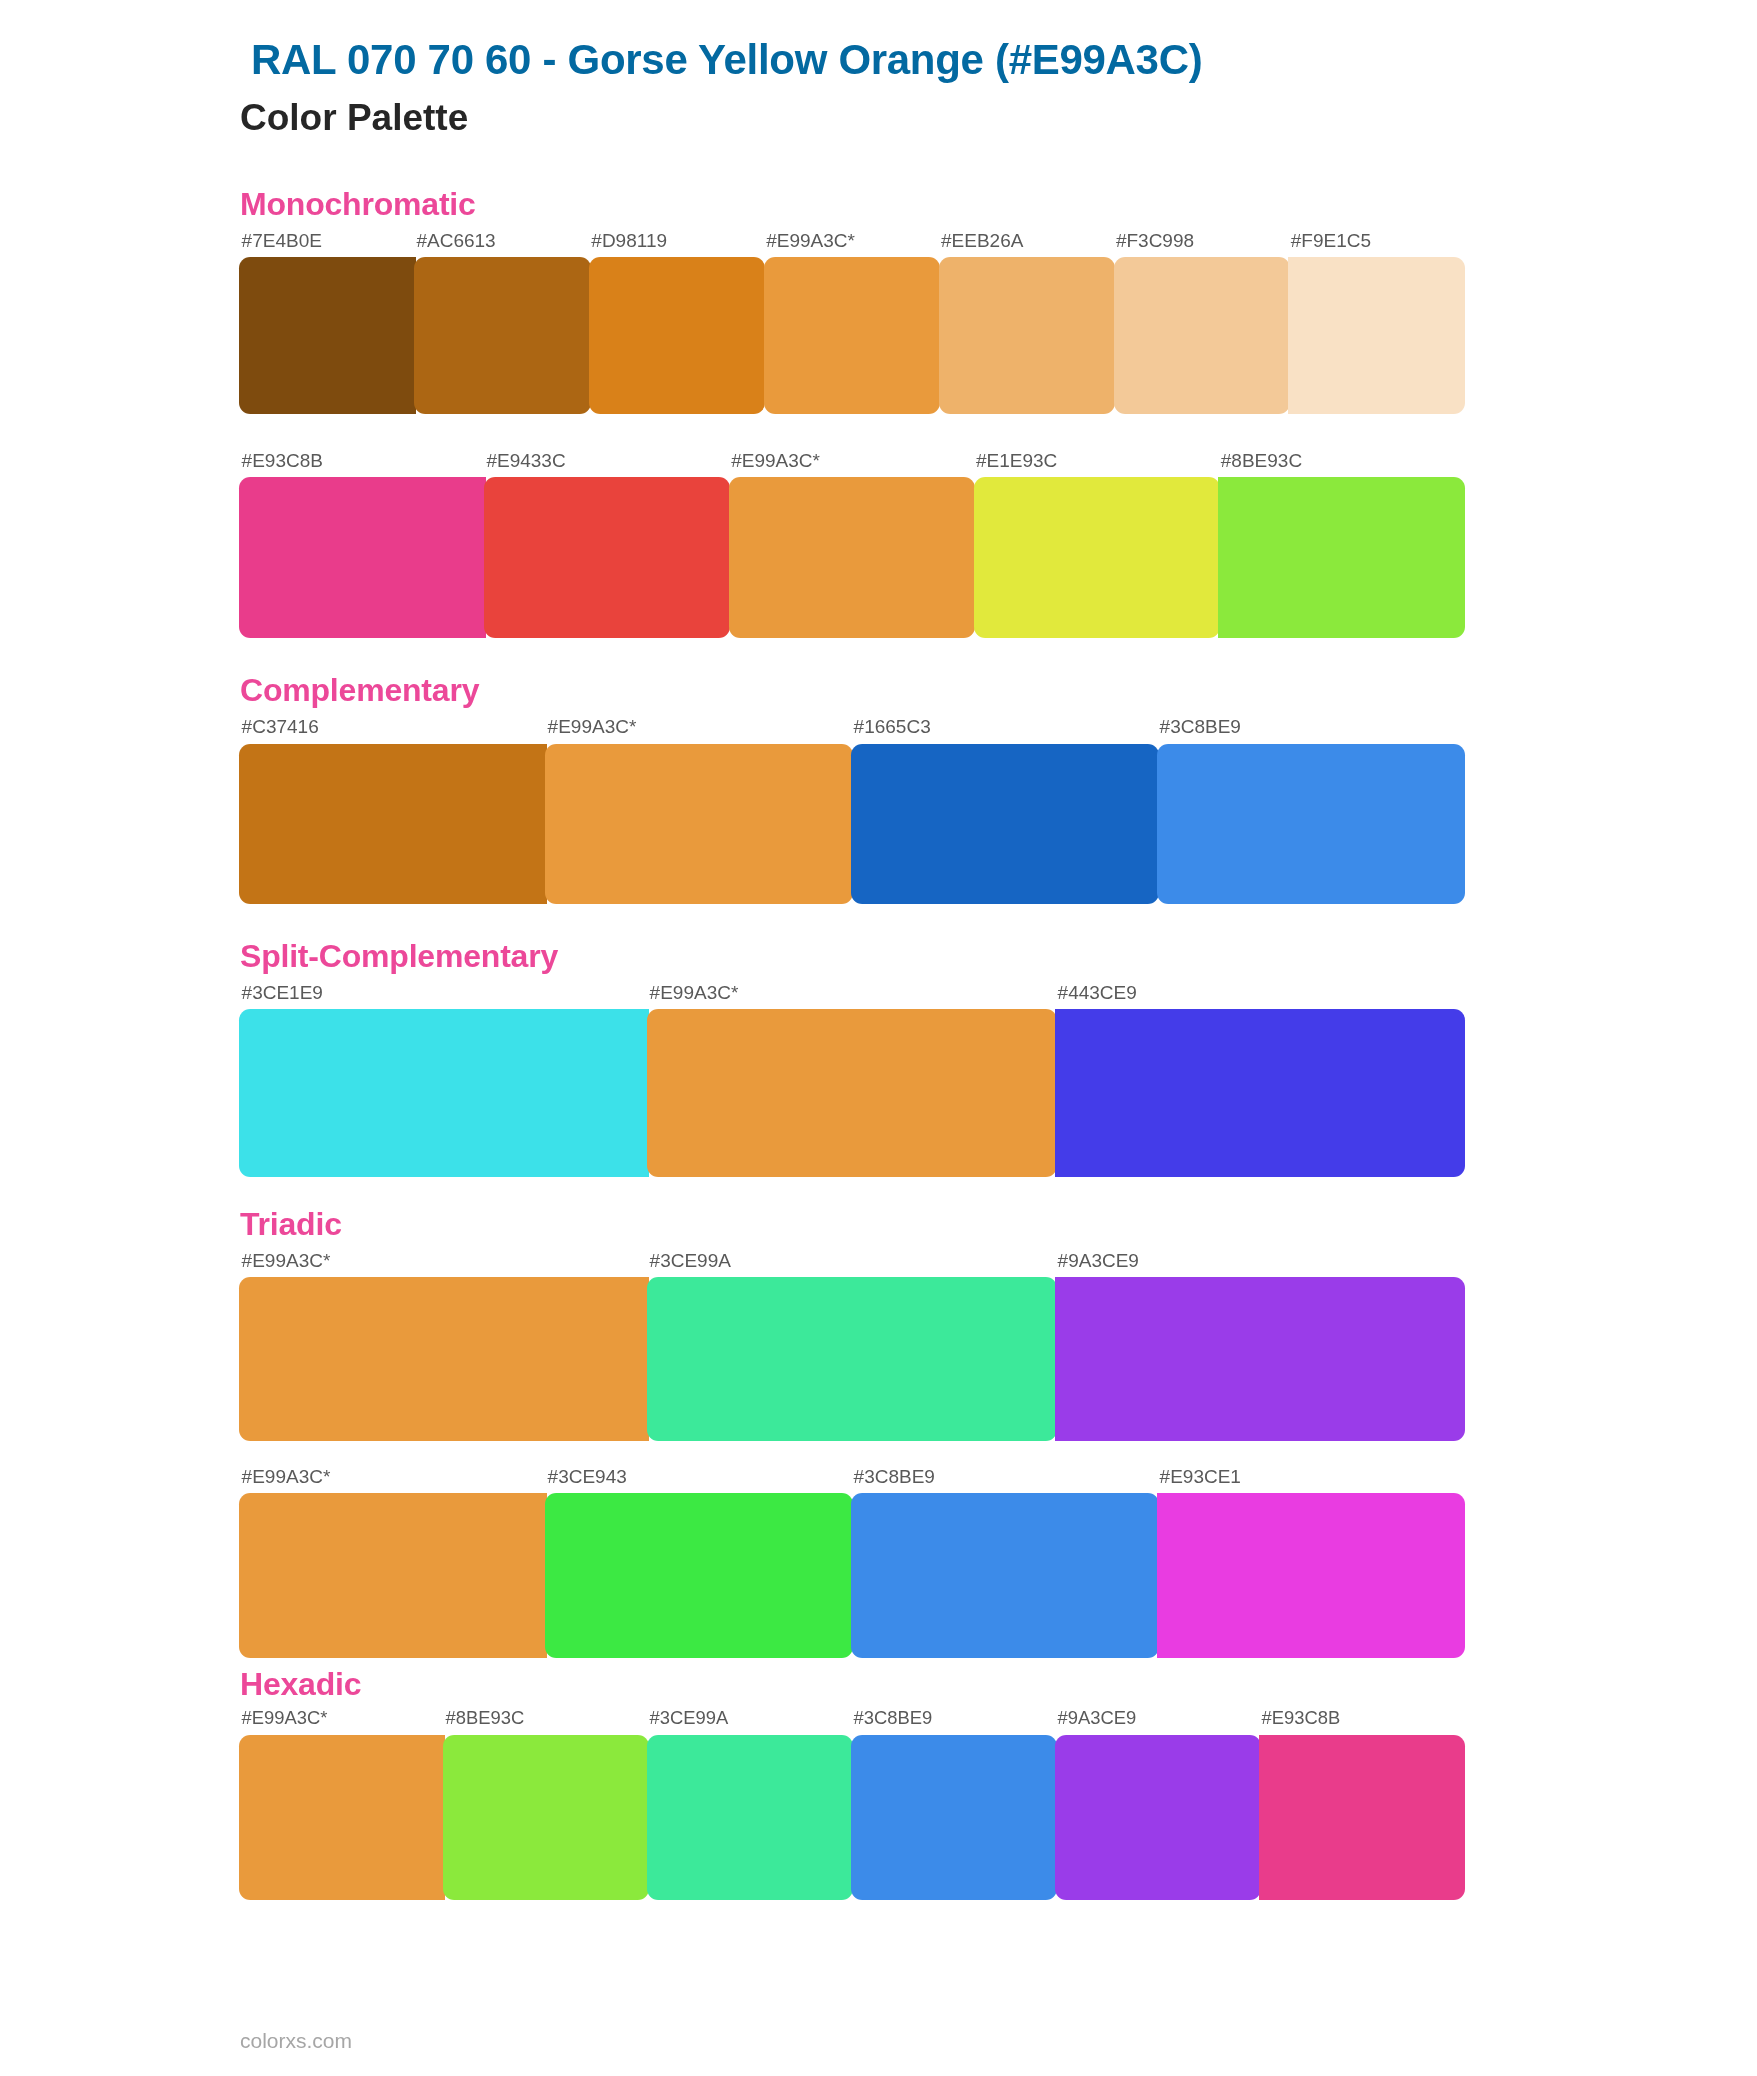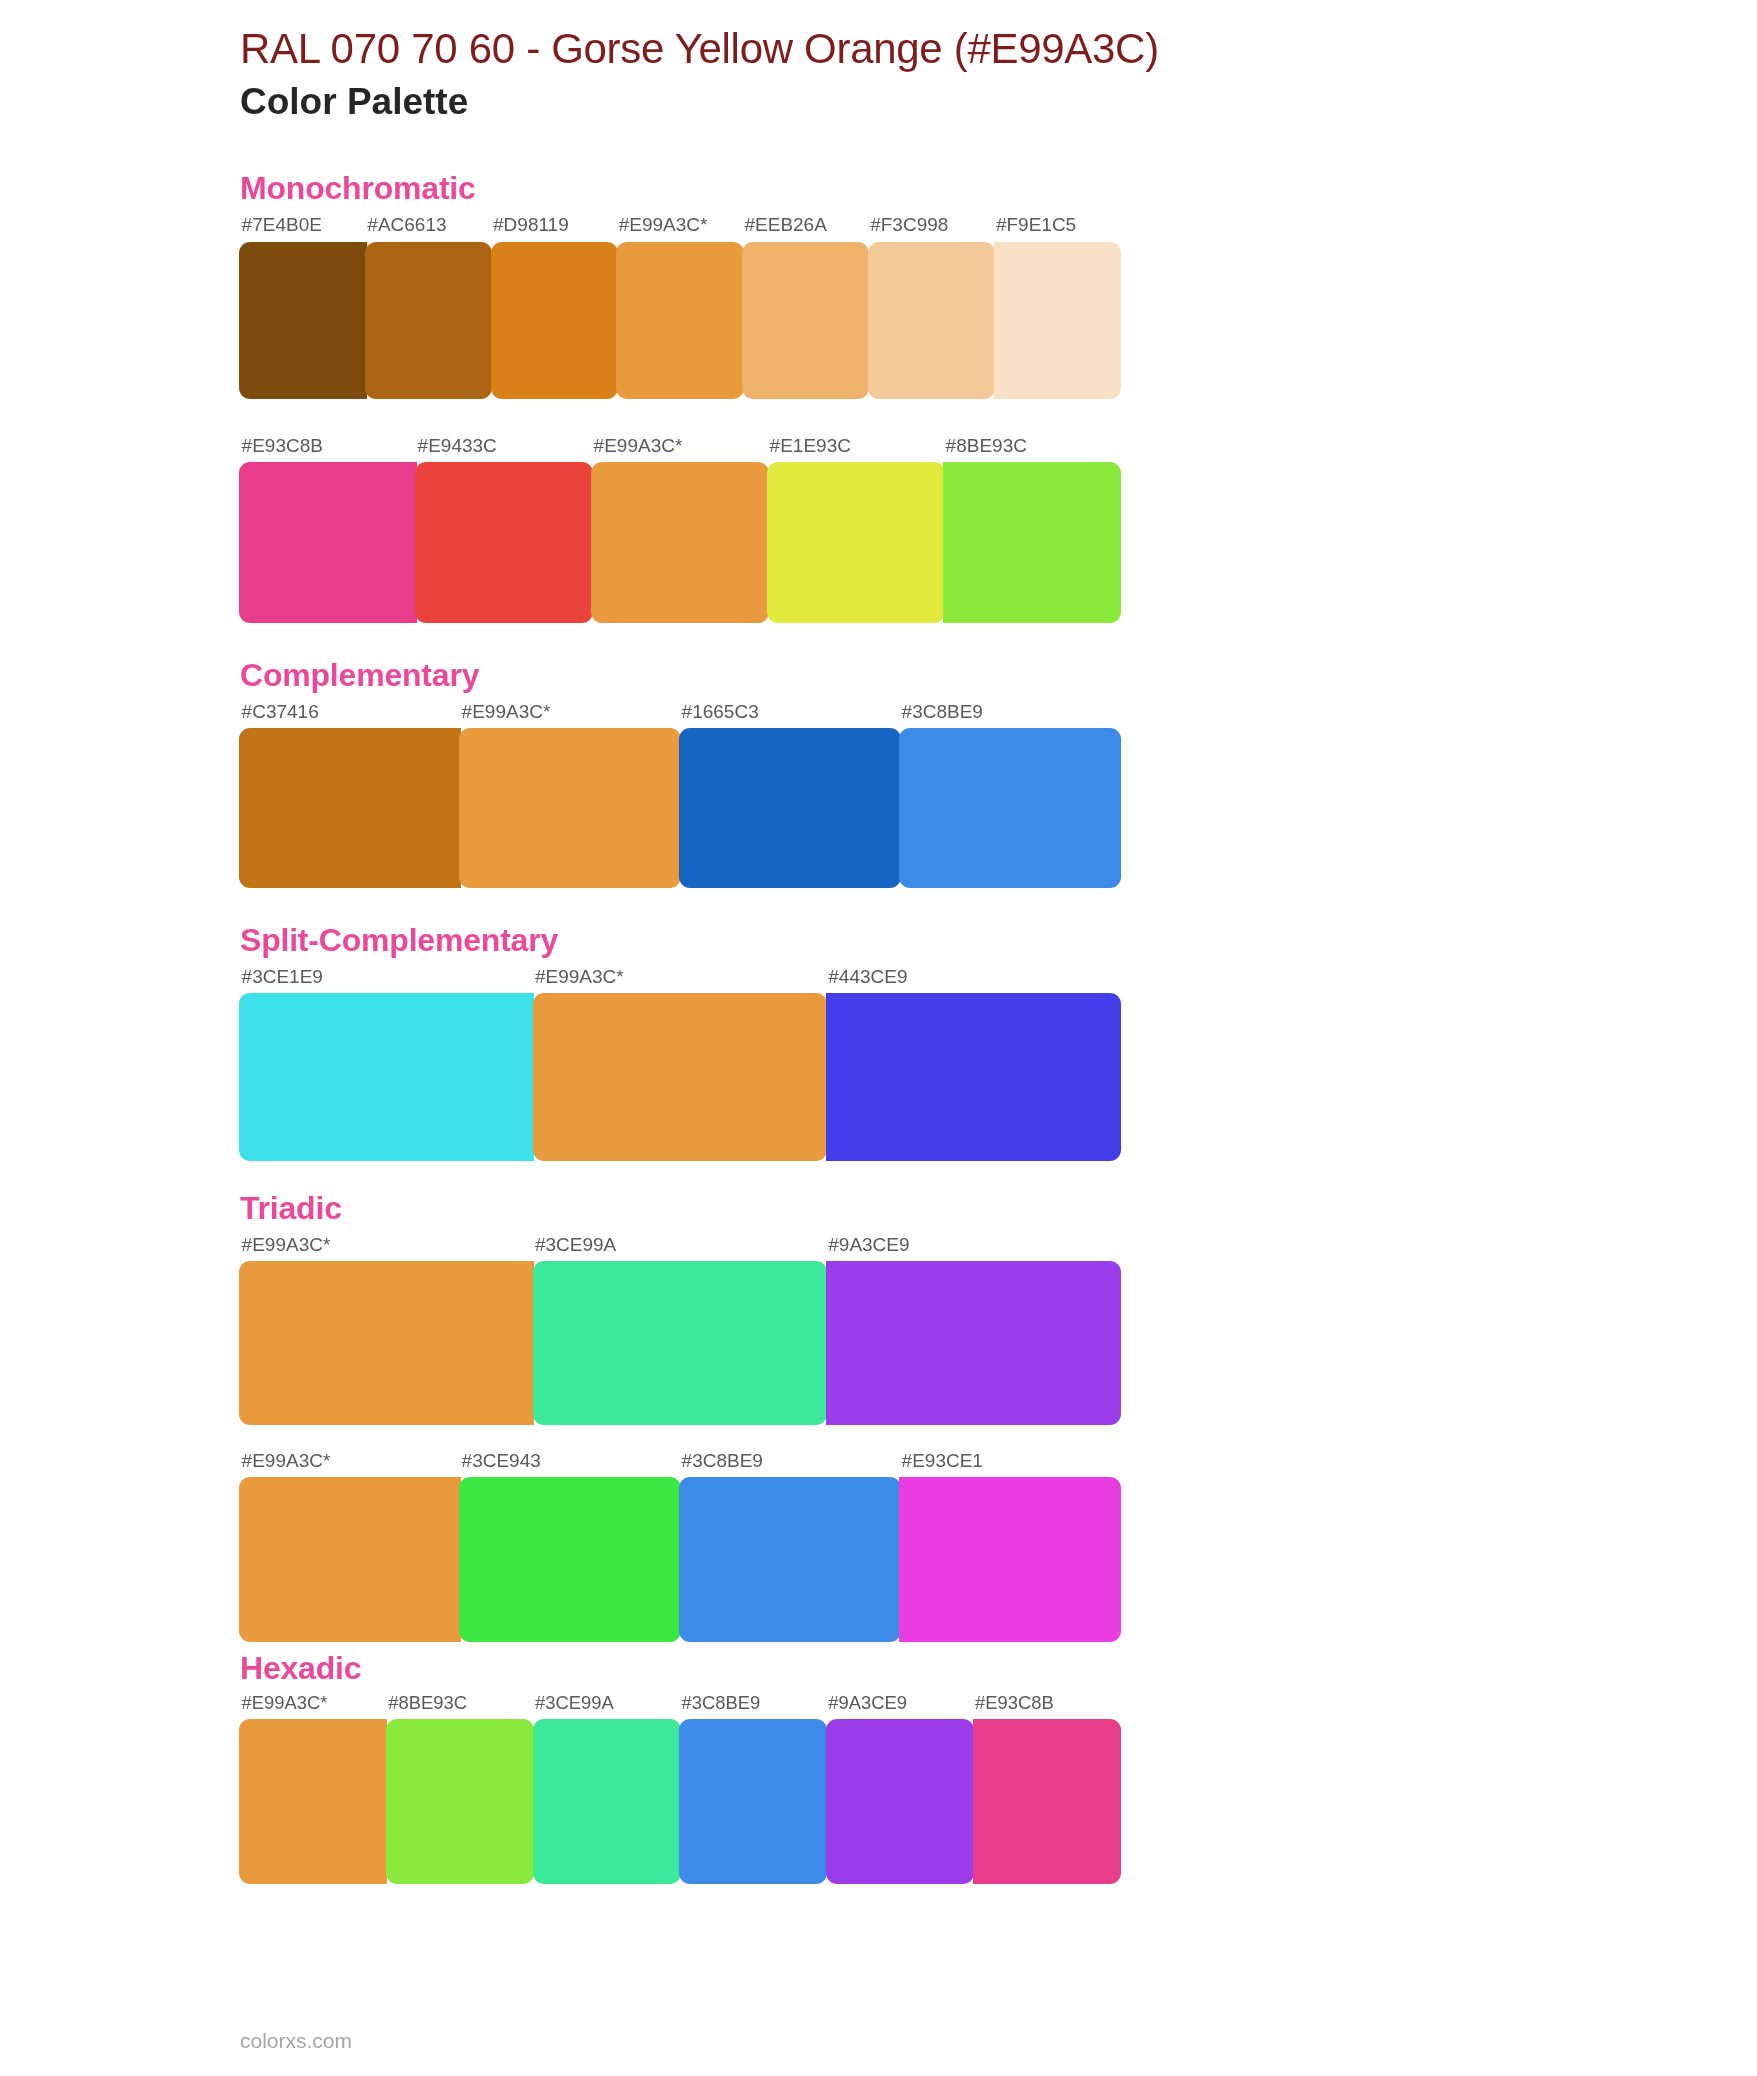--- a/index.html
+++ b/index.html
@@ -20,25 +20,25 @@
     padding: 24px 0 0 0;
     position: relative;
   }
   
   .header {
     padding-left: 240px;
     padding-right: 96px;
   }
   .title {
     font-size: 42px;
-    font-weight: normal;
+    font-weight: bold;
     line-height: 1.18;
     letter-spacing: -0.3px;
-    color: #7f1d1d;
-    margin: 0;
+    color: #0369a1;
+    margin: 11px;
     white-space: nowrap;
   }
   .subtitle {
     font-size: 37px;
     font-weight: bold;
     line-height: 1.2;
     color: #262626;
     margin: 6.4px 0 0 0;
   }
   
@@ -50,21 +50,21 @@
   .section { margin-bottom: 9.6px; }
   .section-heading {
     font-size: 32px;
     font-weight: bold;
     color: #ec4899;
     margin: 0 0 8px 0;
     letter-spacing: -0.2px;
   }
   .swatch-row {
     display: flex;
-    width: 880px;
+    width: 1224px;
     align-items: flex-start;
   }
   .swatch-cell {
     position: relative;
     flex: 1 1 0;
     min-width: 0;
   }
   .swatch-label {
     font-size: 19px;
     color: #595959;

